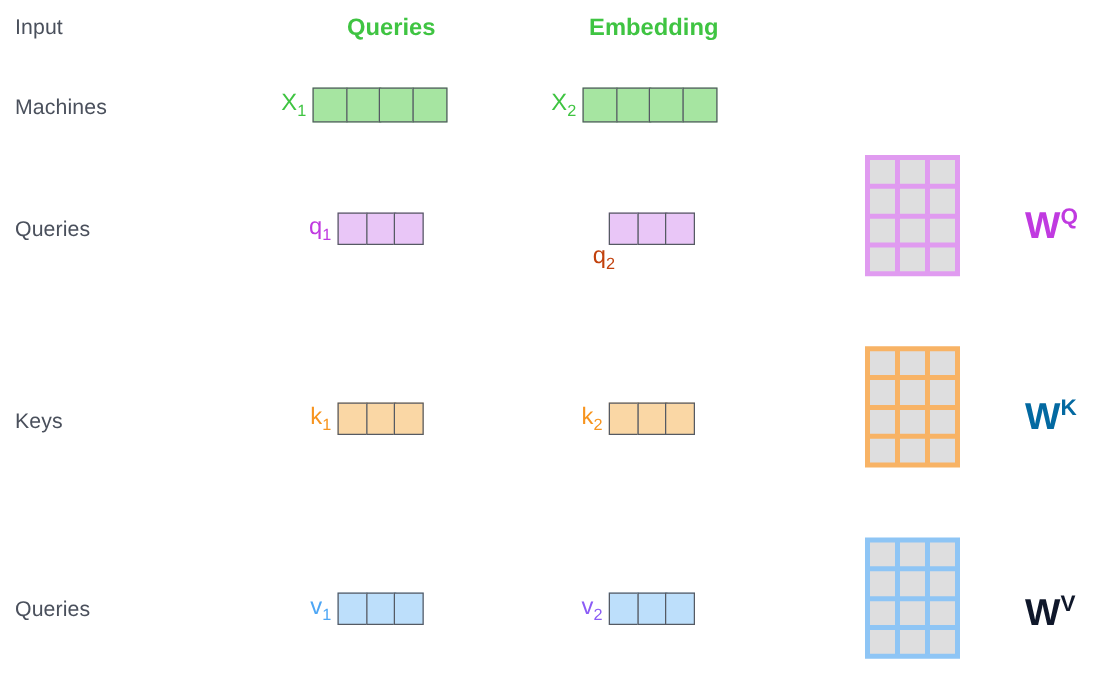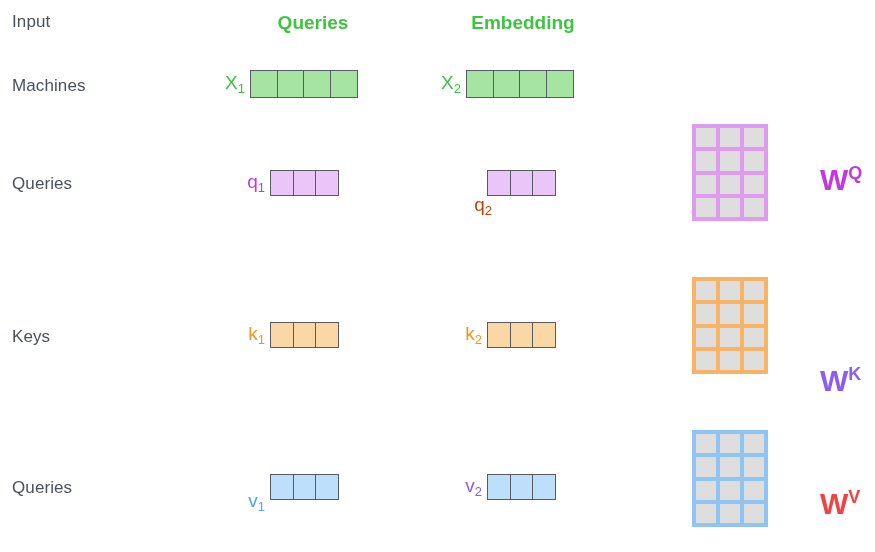--- a/index.html
+++ b/index.html
@@ -167,43 +167,43 @@
         <div class="mcell" style="background: rgb(222, 222, 223);"></div>
         <div class="mcell" style="background: rgb(222, 222, 223);"></div>
         <div class="mcell" style="background: rgb(222, 222, 223);"></div>
         <div class="mcell" style="background: rgb(222, 222, 223);"></div>
         <div class="mcell" style="background: rgb(222, 222, 223);"></div>
         <div class="mcell" style="background: rgb(222, 222, 223);"></div>
         <div class="mcell" style="background: rgb(222, 222, 223);"></div>
         <div class="mcell" style="background: rgb(222, 222, 223);"></div>
         <div class="mcell" style="background: rgb(222, 222, 223);"></div>
       </div>
-      <div class="mat-label" style="left: 820px; top: 317px; color: #8b5cf6; margin-top: 48px;"><span>W</span><span class="sup">K</span></div>
+      <div class="mat-label" style="left: 820px; top: 317px; color: #0369a1;"><span>W</span><span class="sup">K</span></div>
       <div class="vec" style="left: 270px; top: 474px;">
         <div class="cell" style="width: 24px; height: 26px; background: rgb(189, 223, 251); border-color: rgb(85, 90, 99);"></div>
         <div class="cell" style="width: 24px; height: 26px; background: rgb(189, 223, 251); border-color: rgb(85, 90, 99);"></div>
         <div class="cell" style="width: 24px; height: 26px; background: rgb(189, 223, 251); border-color: rgb(85, 90, 99);"></div>
       </div>
-      <div class="vec-label" style="left: 265px; top: 502px; color: rgb(77, 166, 245);"><span>v</span><span class="sub">1</span></div>
+      <div class="vec-label" style="left: 265px; top: 487px; color: rgb(77, 166, 245);"><span>v</span><span class="sub">1</span></div>
       <div class="vec" style="left: 487px; top: 474px;">
         <div class="cell" style="width: 24px; height: 26px; background: rgb(189, 223, 251); border-color: rgb(85, 90, 99);"></div>
         <div class="cell" style="width: 24px; height: 26px; background: rgb(189, 223, 251); border-color: rgb(85, 90, 99);"></div>
         <div class="cell" style="width: 24px; height: 26px; background: rgb(189, 223, 251); border-color: rgb(85, 90, 99);"></div>
       </div>
       <div class="vec-label" style="left: 482px; top: 487px; color: #8b5cf6;"><span>v</span><span class="sub">2</span></div>
       <div class="matrix" style="left: 692px; top: 430px; width: 76px; height: 97px; background: rgb(142, 197, 245); padding: 4px; gap: 4px; grid-template-columns: repeat(3, 1fr); grid-template-rows: repeat(4, 1fr);">
         <div class="mcell" style="background: rgb(222, 222, 223);"></div>
         <div class="mcell" style="background: rgb(222, 222, 223);"></div>
         <div class="mcell" style="background: rgb(222, 222, 223);"></div>
         <div class="mcell" style="background: rgb(222, 222, 223);"></div>
         <div class="mcell" style="background: rgb(222, 222, 223);"></div>
         <div class="mcell" style="background: rgb(222, 222, 223);"></div>
         <div class="mcell" style="background: rgb(222, 222, 223);"></div>
         <div class="mcell" style="background: rgb(222, 222, 223);"></div>
         <div class="mcell" style="background: rgb(222, 222, 223);"></div>
         <div class="mcell" style="background: rgb(222, 222, 223);"></div>
         <div class="mcell" style="background: rgb(222, 222, 223);"></div>
         <div class="mcell" style="background: rgb(222, 222, 223);"></div>
       </div>
-      <div class="mat-label" style="left: 820px; top: 488px; color: #ef4444;"><span>W</span><span class="sup">V</span></div>
+      <div class="mat-label" style="left: 820px; top: 474px; color: #0f172a;"><span>W</span><span class="sup">V</span></div>
     </div>
 
 </div>
 
 </body></html>

